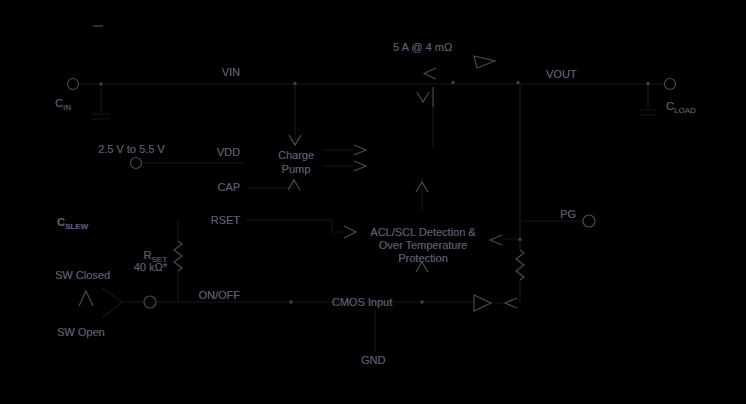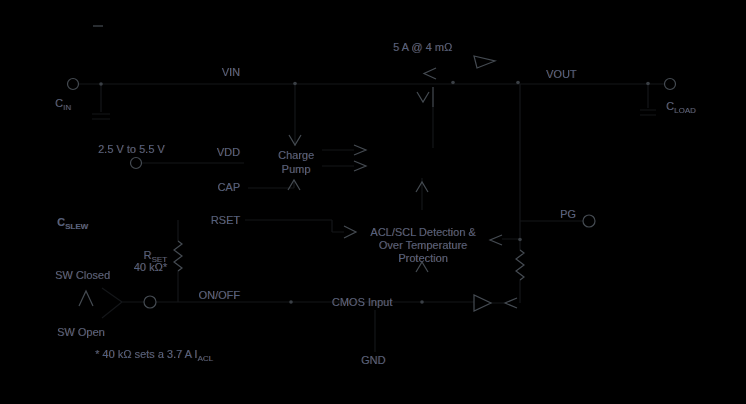--- a/index.html
+++ b/index.html
@@ -121,17 +121,14 @@
   </div>
 
   <div class="lbl ra lh11" style="left:110px;top:250px;width:57px;">
     <div><span>R</span><span class="sub">SET</span></div>
     <div>40 kΩ*</div>
   </div>
 
   <div class="lbl" style="left:55px;top:269px;">SW Closed</div>
   <div class="lbl" style="left:57px;top:326px;">SW Open</div>
 
-  <div class="lbl" style="left:95px;top:348px;">
-    <span>* 40 kΩ sets a 3.7 A I</span><span class="sub">ACL</span>
-  </div>
 
 </div>
 
 </body></html>

